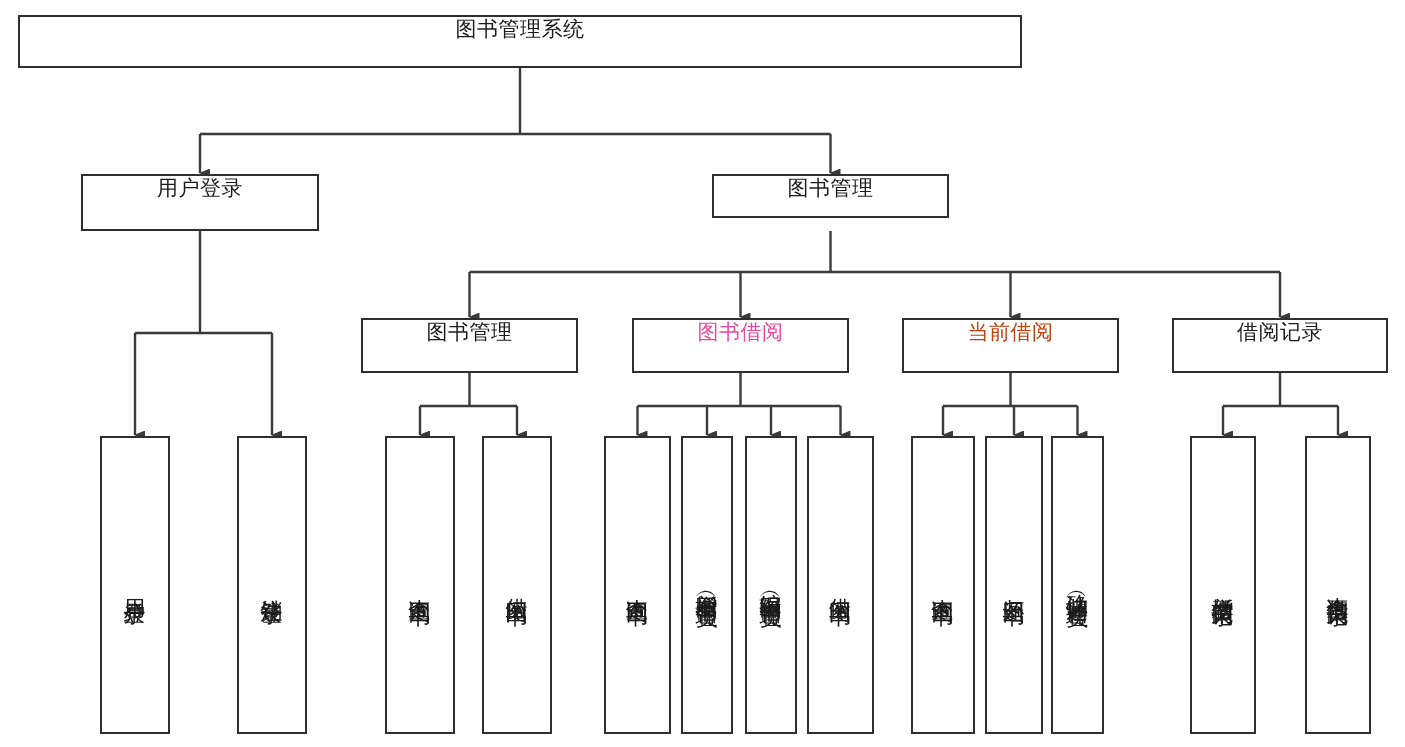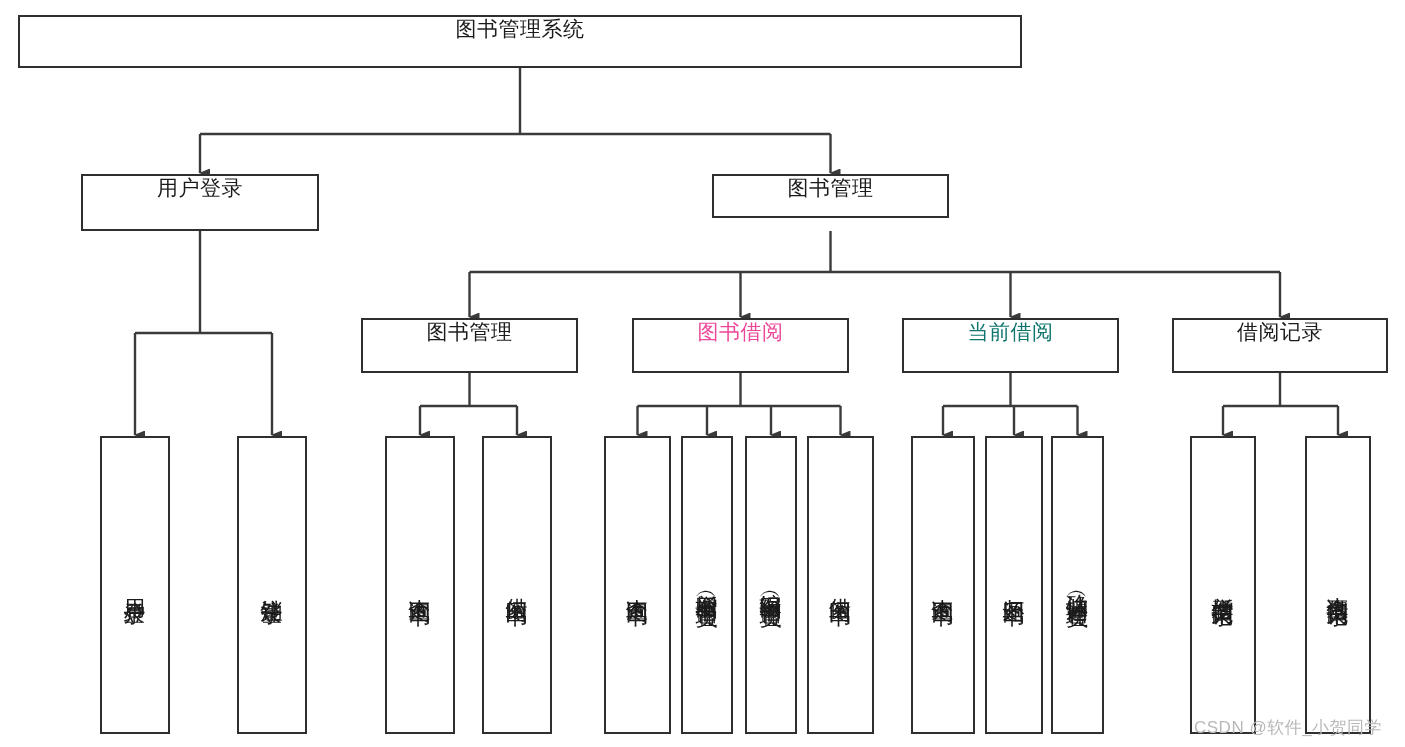--- a/index.html
+++ b/index.html
@@ -127,21 +127,21 @@
       <div class="node-box level-1" style="left: 712px; top: 174px; width: 237px; height: 44px; border-color: rgb(47, 47, 47); background: rgb(255, 255, 255);">
         <span class="node-label" style="color: rgb(27, 27, 27);">图书管理</span>
       </div>
       <div class="node-box level-2" style="left: 361px; top: 318px; width: 217px; height: 55px; border-color: rgb(47, 47, 47); background: rgb(255, 255, 255);">
         <span class="node-label" style="color: rgb(27, 27, 27);">图书管理</span>
       </div>
       <div class="node-box level-2" style="left: 632px; top: 318px; width: 217px; height: 55px; border-color: rgb(47, 47, 47); background: rgb(255, 255, 255);">
         <span class="node-label" style="color: #ec4899;">图书借阅</span>
       </div>
       <div class="node-box level-2" style="left: 902px; top: 318px; width: 217px; height: 55px; border-color: rgb(47, 47, 47); background: rgb(255, 255, 255);">
-        <span class="node-label" style="color: #0f766e;">当前借阅</span>
+        <span class="node-label" style="color: #c2410c;">当前借阅</span>
       </div>
       <div class="node-box level-2" style="left: 1172px; top: 318px; width: 216px; height: 55px; border-color: rgb(47, 47, 47); background: rgb(255, 255, 255);">
         <span class="node-label" style="color: rgb(27, 27, 27);">借阅记录</span>
       </div>
       <div class="node-box leaf" style="left: 100px; top: 436px; width: 70px; height: 298px; border-color: rgb(47, 47, 47); background: rgb(255, 255, 255);">
         <span class="node-label vertical" style="color: rgb(27, 27, 27);">用户登录</span>
       </div>
       <div class="node-box leaf" style="left: 237px; top: 436px; width: 70px; height: 298px; border-color: rgb(47, 47, 47); background: rgb(255, 255, 255);">
         <span class="node-label vertical" style="color: rgb(27, 27, 27);">注销登录</span>
       </div>
@@ -173,15 +173,14 @@
         <span class="node-label vertical" style="color: rgb(27, 27, 27);">确认归还（管理员）</span>
       </div>
       <div class="node-box leaf" style="left: 1190px; top: 436px; width: 66px; height: 298px; border-color: rgb(47, 47, 47); background: rgb(255, 255, 255);">
         <span class="node-label vertical" style="color: rgb(27, 27, 27);">新增借阅记录</span>
       </div>
       <div class="node-box leaf" style="left: 1305px; top: 436px; width: 66px; height: 298px; border-color: rgb(47, 47, 47); background: rgb(255, 255, 255);">
         <span class="node-label vertical" style="color: rgb(27, 27, 27);">查询借阅记录</span>
       </div>
     </div>
 
-  <div class="watermark" style="left: 1194px; top: 716px; color: rgb(184, 184, 184);">CSDN @软件_小贺同学</div>
 
 </div>
 
 </body></html>

